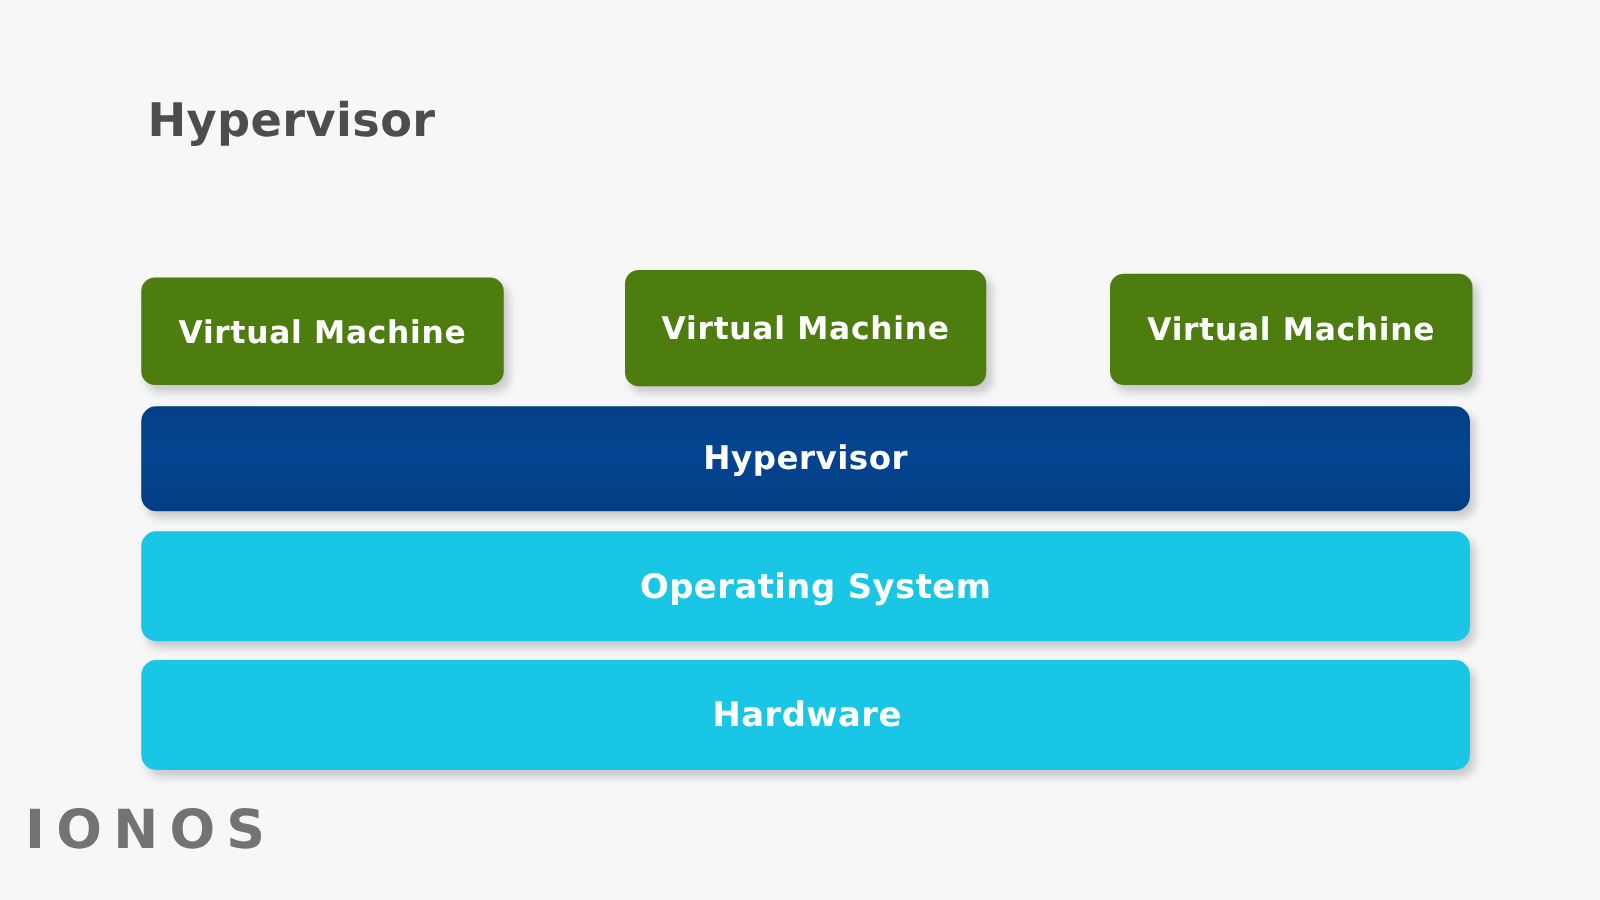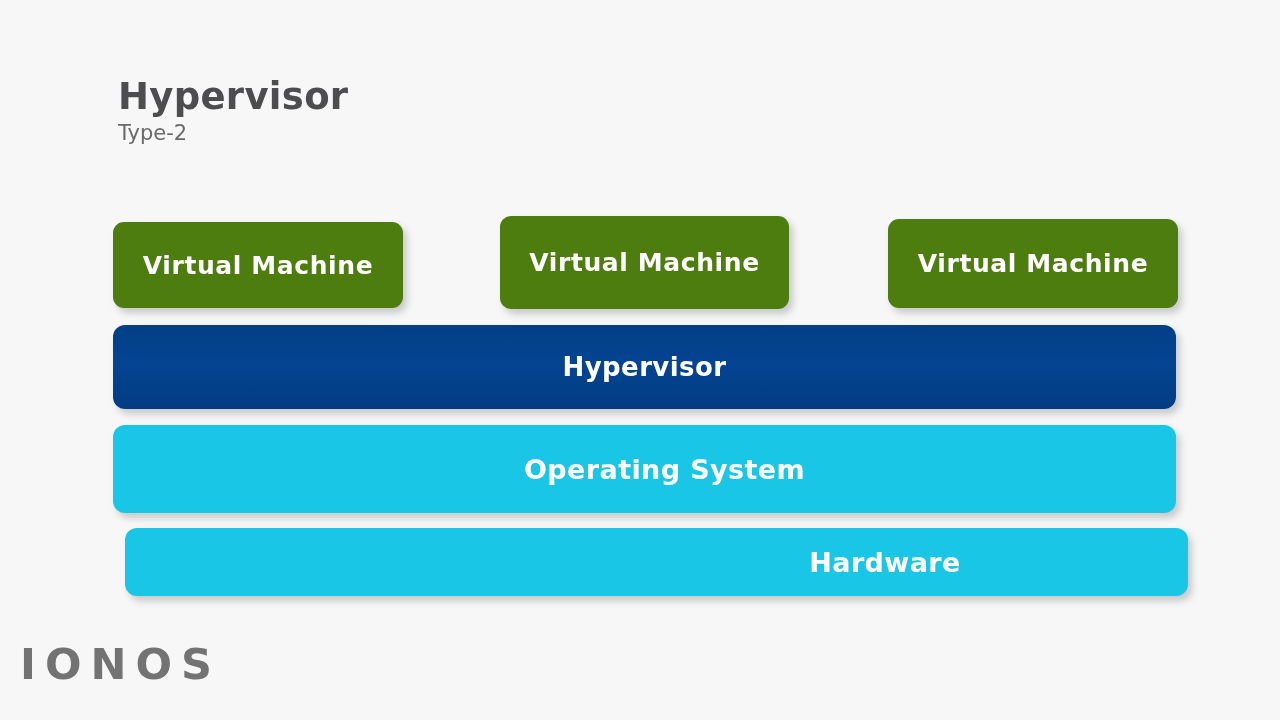--- a/index.html
+++ b/index.html
@@ -98,34 +98,34 @@
     font-size: 26px;
   }
 
   
   #os-bar {
     left: 113px;  top: 425px;
     width: 1063px; height: 88px;
     background: #19c6e6;
     border-radius: 12px;
     justify-content: flex-start;
-    padding-left: 12px;
+    padding-left: 0;
   }
   #os-bar .box-label {
     font-size: 27px;
     margin-left: 399px;
   }
 
   
   #hardware-bar {
-    left: 125px;  top: 528px;
-    width: 1063px; height: 68px;
+    left: 113px;  top: 528px;
+    width: 1063px; height: 88px;
     background: #19c6e6;
     border-radius: 12px;
-    justify-content: center;
+    justify-content: flex-start;
   }
   #hardware-bar .box-label {
     font-size: 27px;
     margin-left: 457px;
   }
 
   
   .brand-logo {
     position: absolute;
     left: 20px;
@@ -139,21 +139,20 @@
     user-select: none;
   }
 </style>
 </head>
 <body>
 
 <div class="slide">
 
   <div class="heading-block">
     <div class="slide-title">Hypervisor</div>
-    <div class="slide-subtitle">Type-2</div>
   </div>
 
   <div id="vm-box-1" class="stack-box vm-box">
     <span class="box-label">Virtual Machine</span>
   </div>
 
   <div id="vm-box-2" class="stack-box vm-box">
     <span class="box-label">Virtual Machine</span>
   </div>
 

